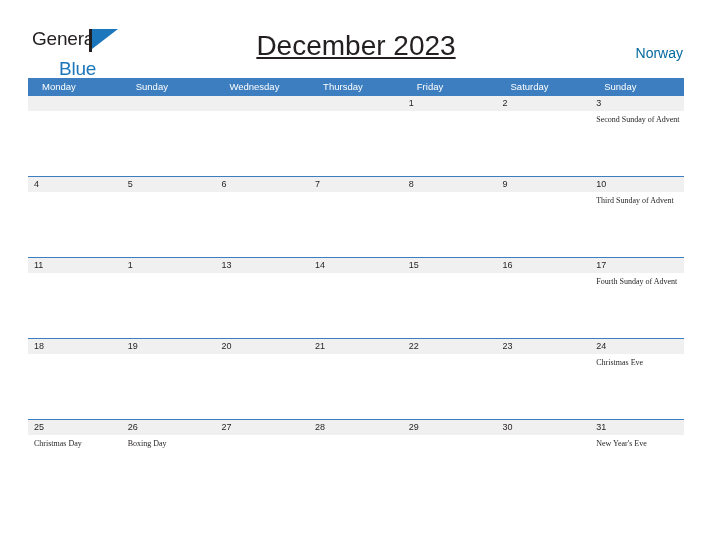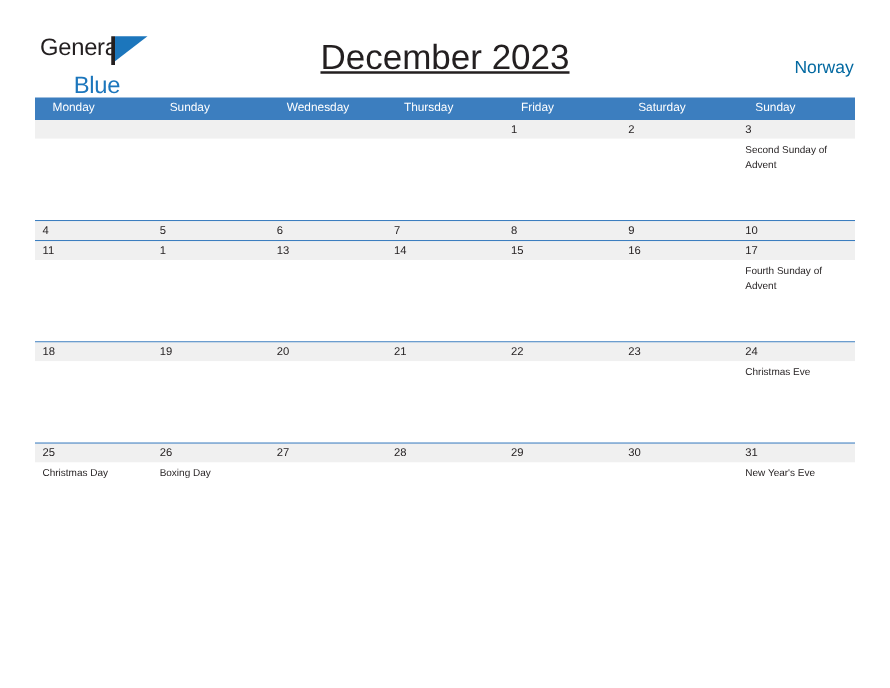--- a/index.html
+++ b/index.html
@@ -147,20 +147,21 @@
   }
   .cell-events {
     width: 93.71px;
     box-sizing: border-box;
     padding-left: 6px;
     padding-top: 3px;
     padding-right: 4px;
     font-size: 8px;
     color: #231f20;
     line-height: 11.5px;
+    font-family: Liberation Serif, serif;
   }
   .event {
     display: block;
   }
 </style>
 </head>
 <body>
 
 <div class="page">
 
@@ -217,20 +218,31 @@
         <div class="week">
           <div class="week-dates">
             <div class="cell-date">4</div>
             <div class="cell-date">5</div>
             <div class="cell-date">6</div>
             <div class="cell-date">7</div>
             <div class="cell-date">8</div>
             <div class="cell-date">9</div>
             <div class="cell-date">10</div>
           </div>
+          <div class="week-body">
+            <div class="cell-events"></div>
+            <div class="cell-events"></div>
+            <div class="cell-events"></div>
+            <div class="cell-events"></div>
+            <div class="cell-events"></div>
+            <div class="cell-events"></div>
+            <div class="cell-events">
+              <span class="event">Third Sunday of Advent</span>
+            </div>
+          </div>
         </div>
         <div class="week">
           <div class="week-dates">
             <div class="cell-date">11</div>
             <div class="cell-date">1</div>
             <div class="cell-date">13</div>
             <div class="cell-date">14</div>
             <div class="cell-date">15</div>
             <div class="cell-date">16</div>
             <div class="cell-date">17</div>

